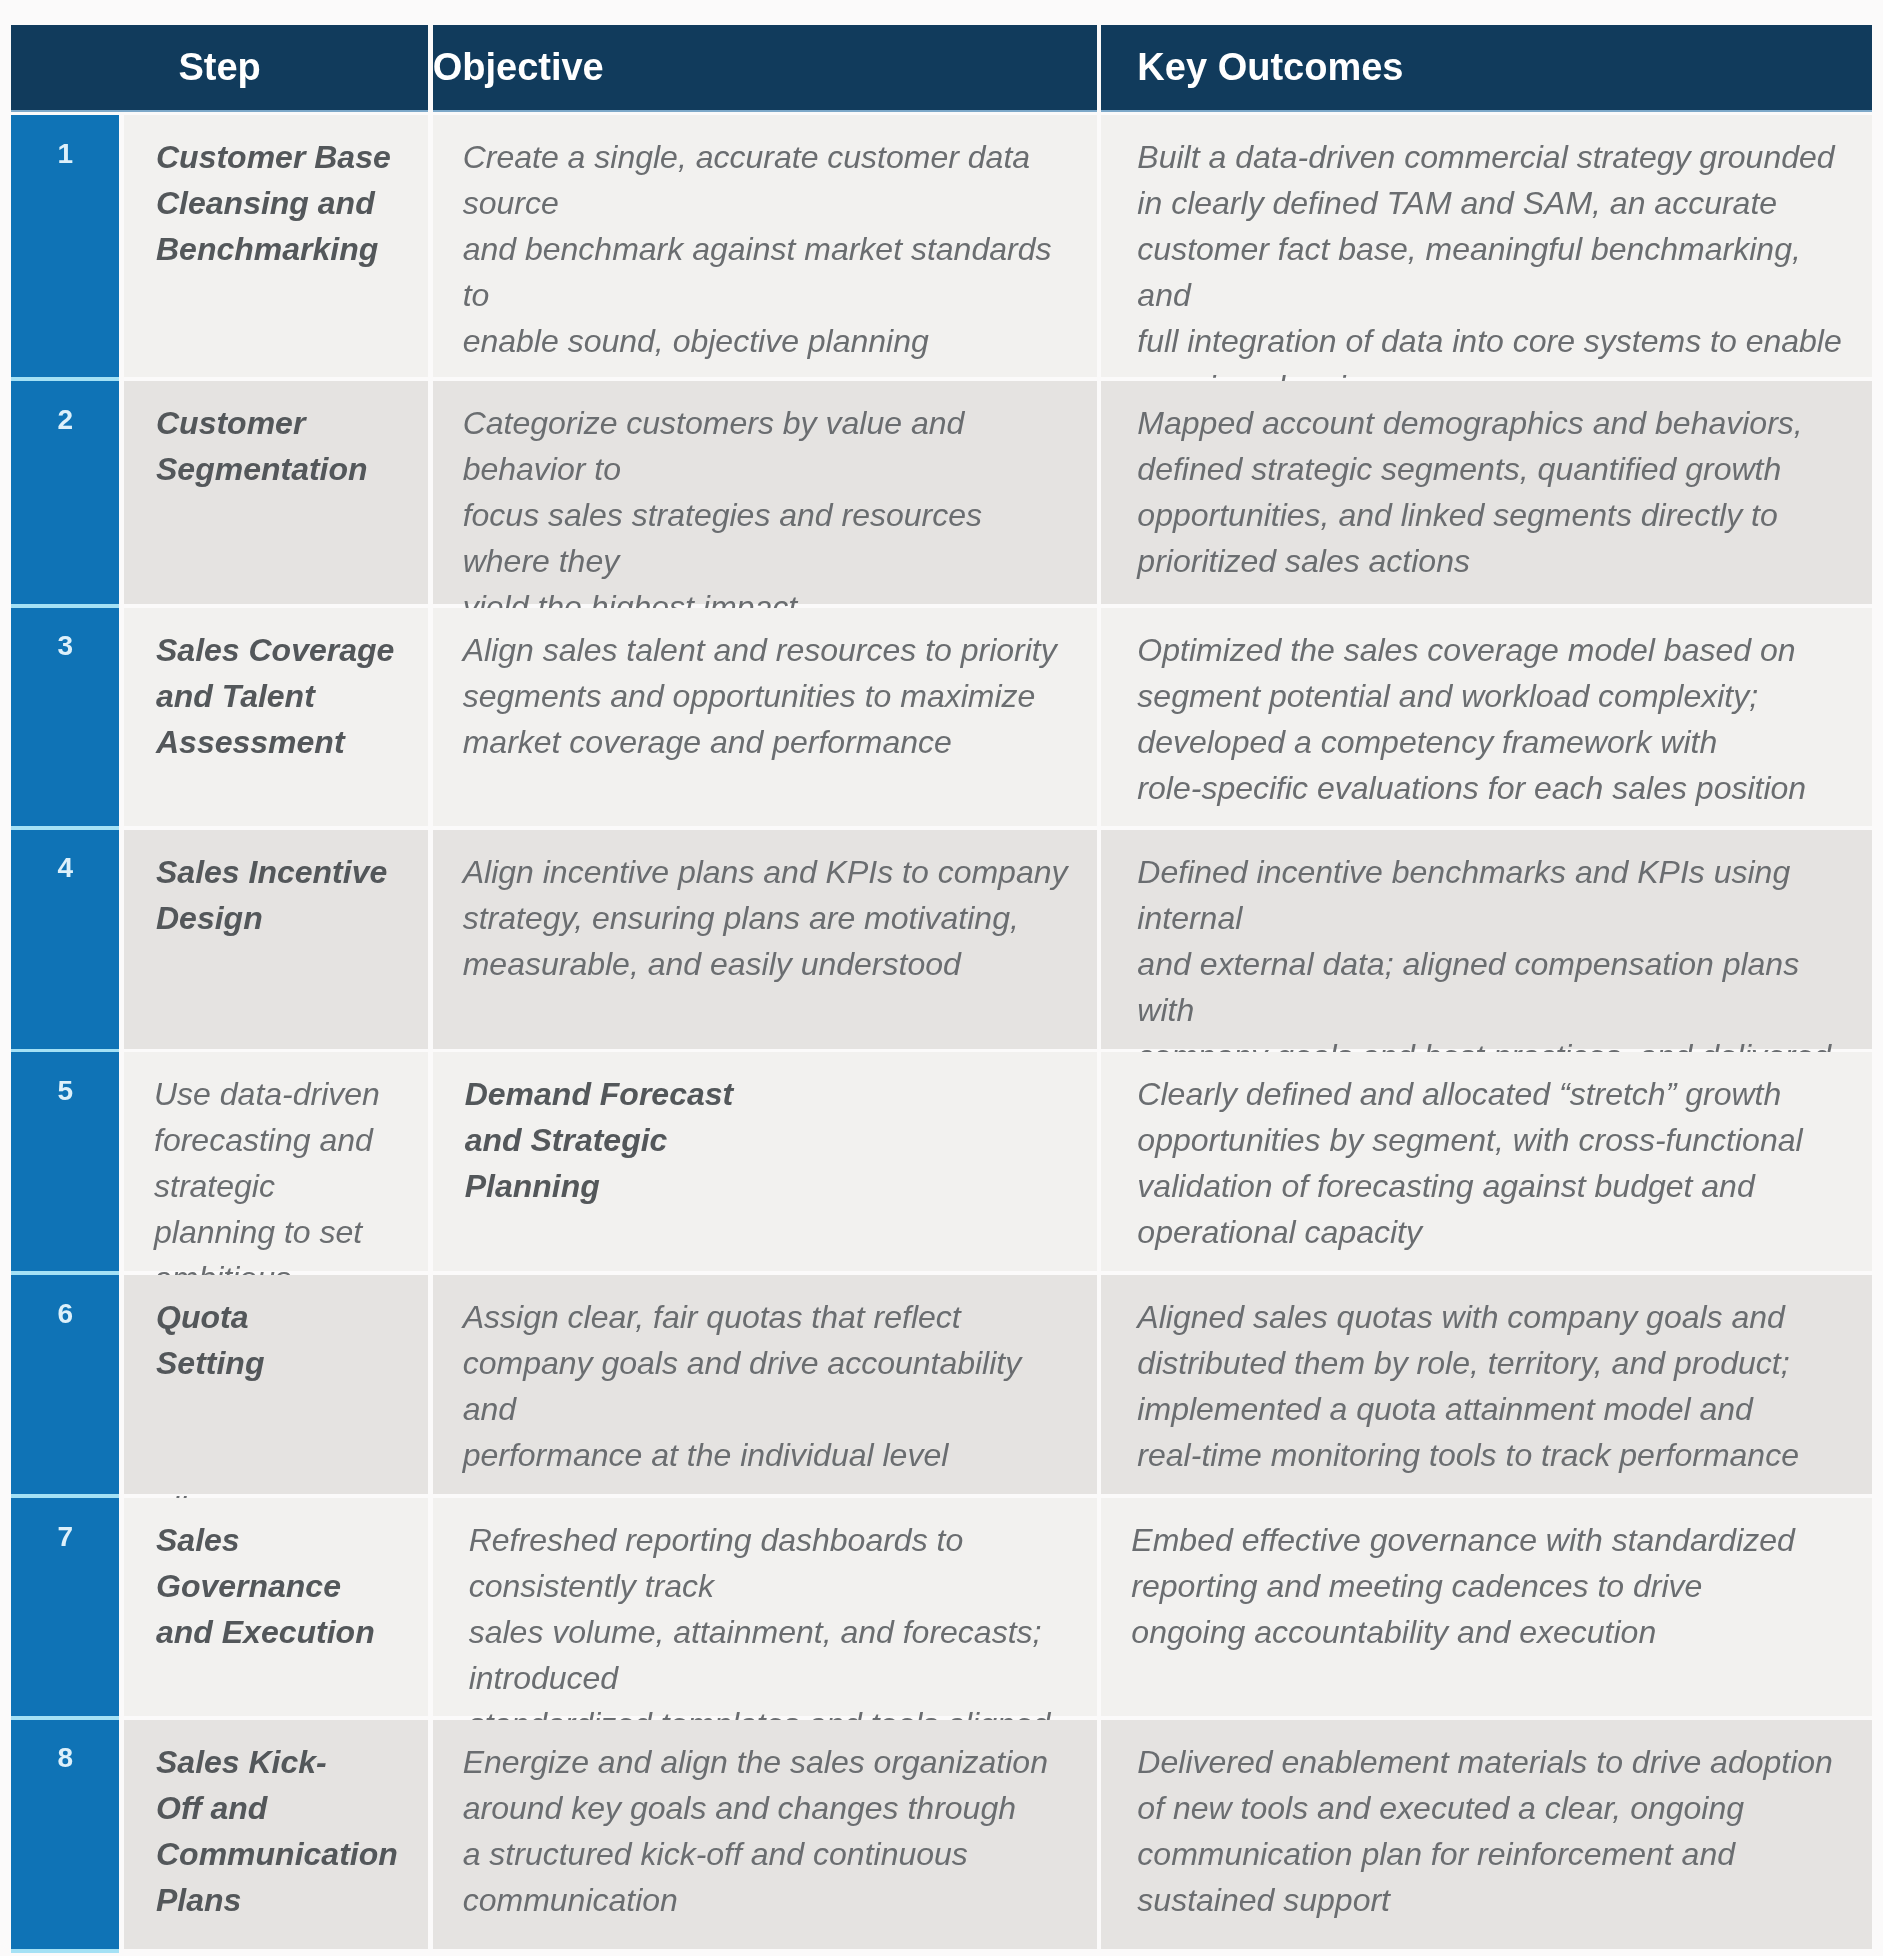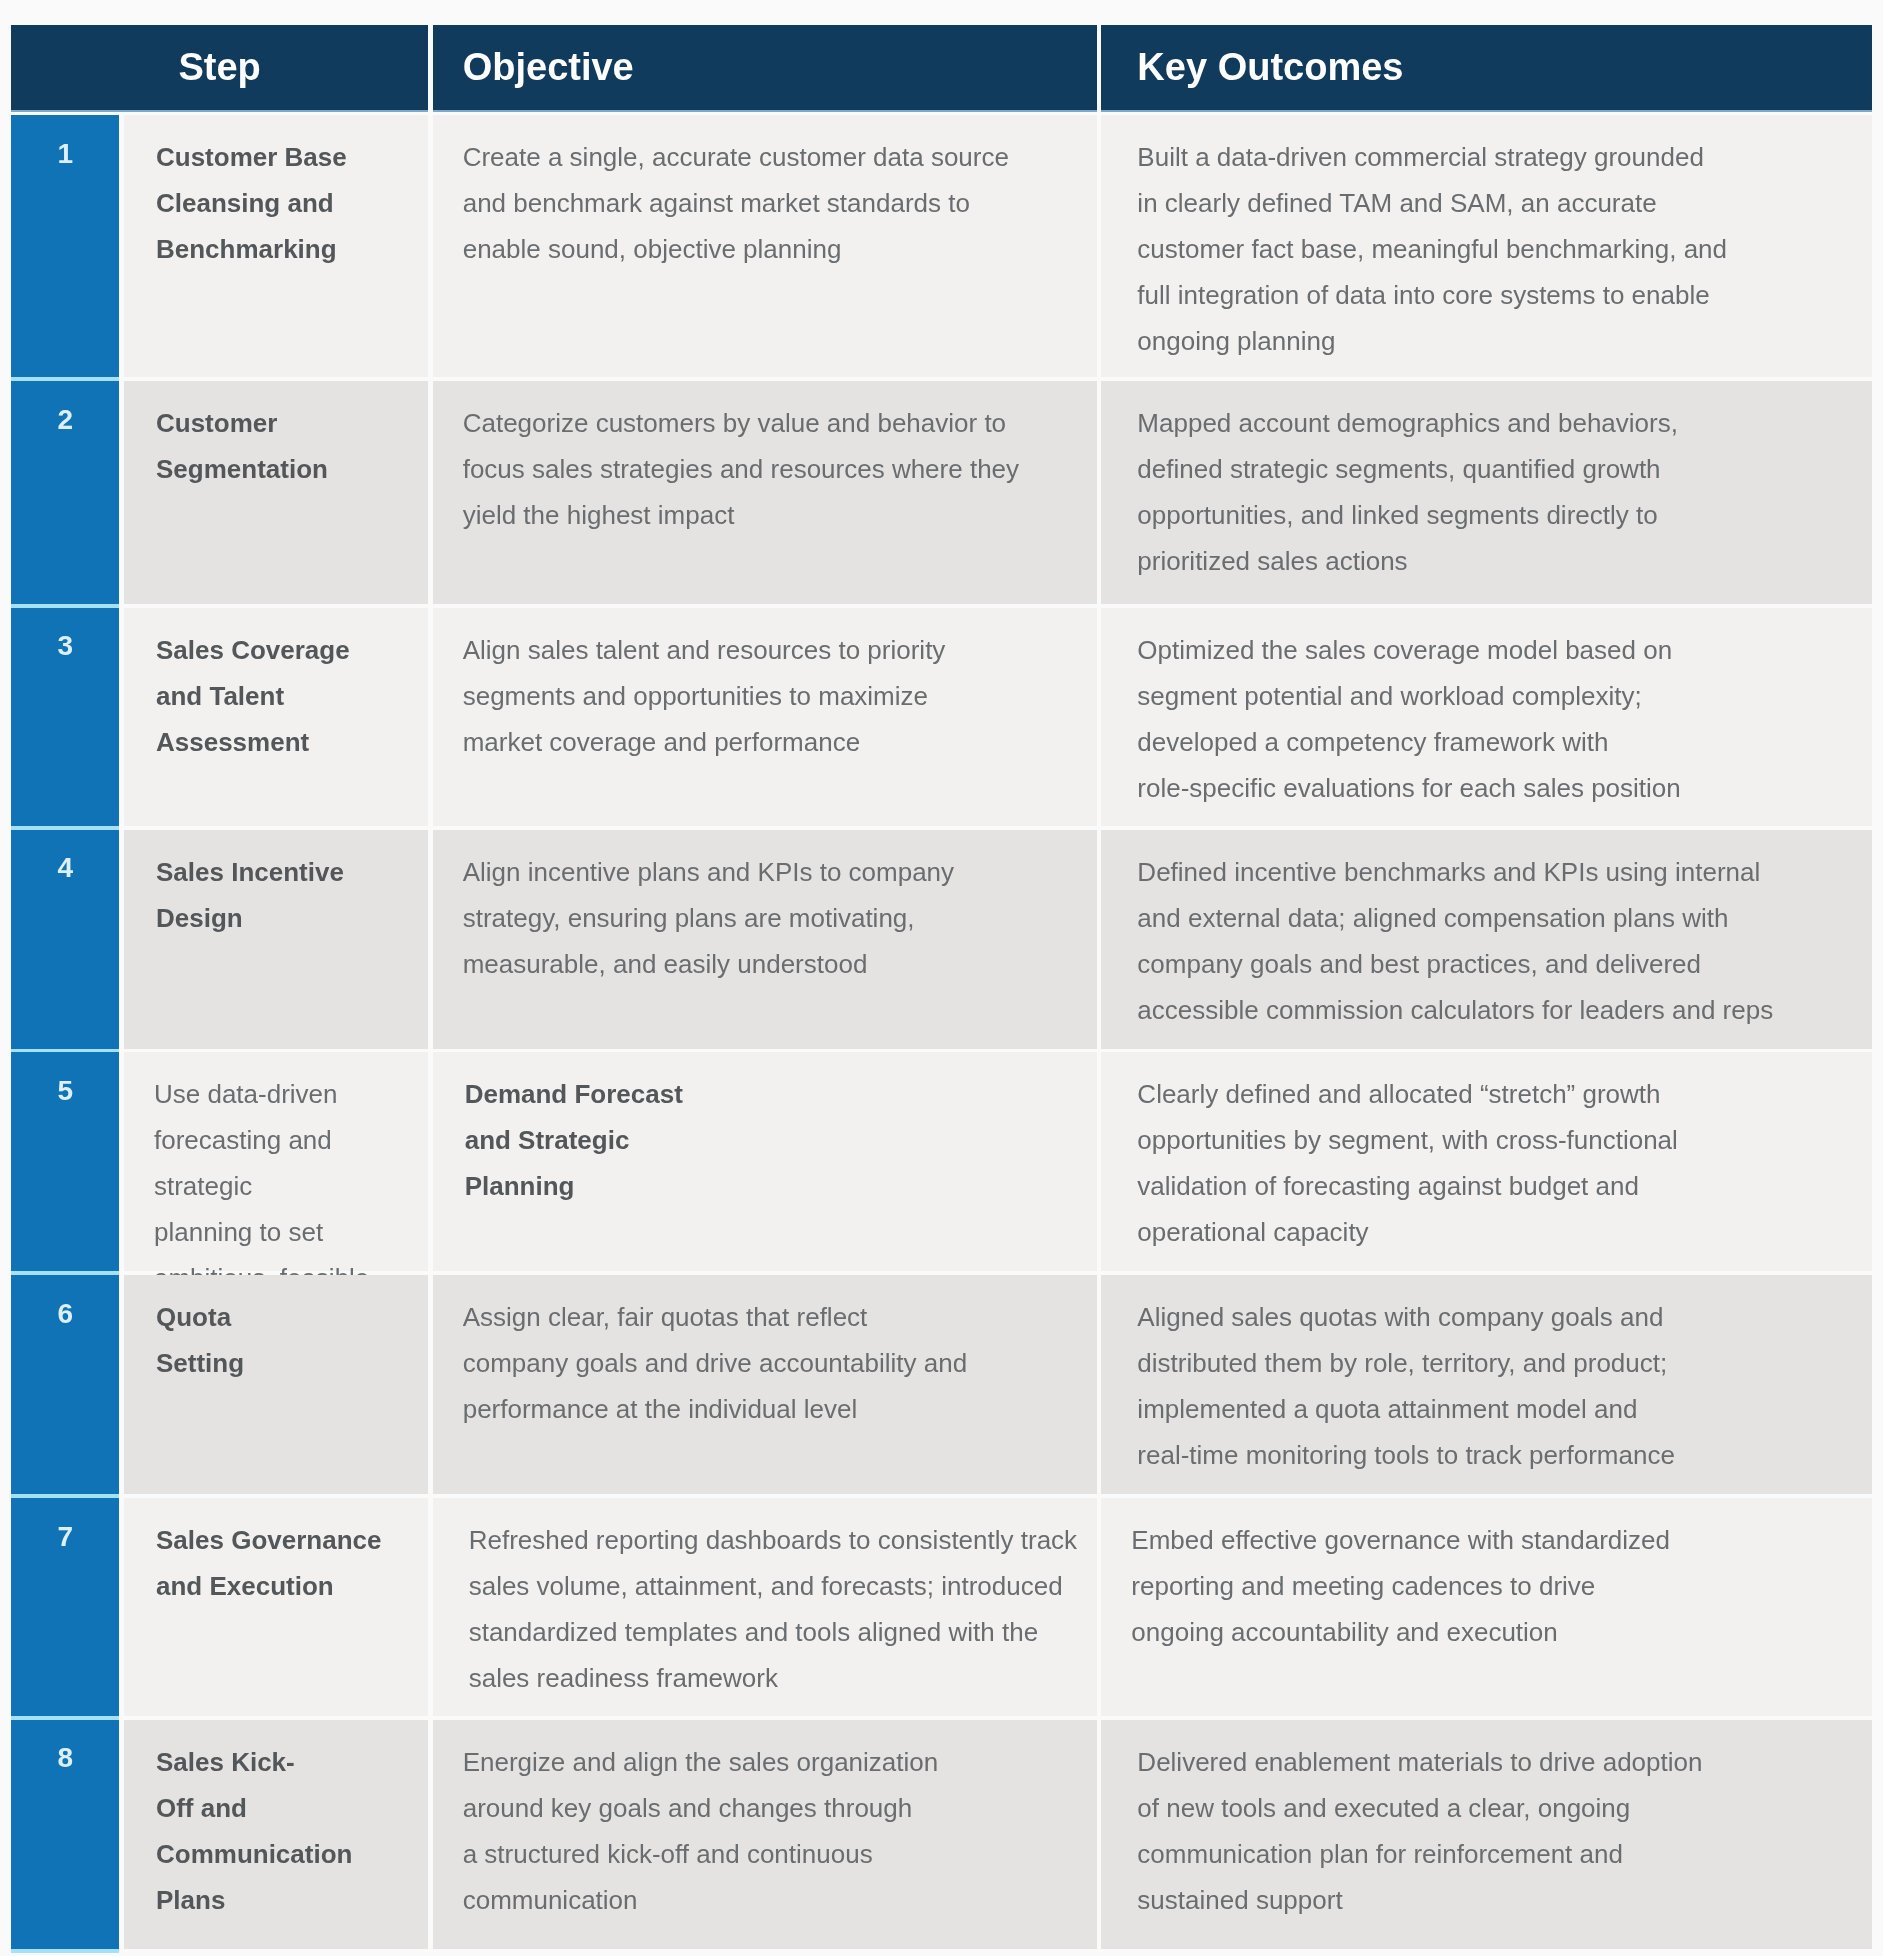--- a/index.html
+++ b/index.html
@@ -23,21 +23,21 @@
   .hcell{
     background:#113b5c;
     color:#ffffff;
     font-size:38px;
     font-weight:bold;
     display:flex;
     align-items:center;
     border-bottom:2.8px solid #7ea9c9;
   }
   .h-step{grid-column:1 / 3;justify-content:center;}
-  .h-obj{grid-column:3;padding-left:30px;}
+  .h-obj{grid-column:3;}
   .h-out{grid-column:4;padding-left:36px;}
   .num{
     position:relative;
     background:#0f73b6;
     color:#ddf0fa;
     font-size:28px;
     font-weight:bold;
     text-align:center;
     padding-top:22.6px;
     box-sizing:border-box;
@@ -46,24 +46,25 @@
     content:"";
     position:absolute;
     left:0;right:0;
     bottom:-3.8px;
     height:3.8px;
     background:#a4e1f5;
   }
   .cell{
     box-sizing:border-box;
     white-space:pre-line;
-    font-size:26px;
+    font-size:32px;
     line-height:46px;
     color:#6a6d70;
     padding:19px 19px 0 30px;
+    font-style:italic;
   }
   .name{
     font-weight:bold;
     color:#53575a;
     padding-left:32px;
   }
   .out{padding-left:36px;}
   .lt{background:#f2f1ef;}
   .dk{background:#e5e3e1;}
 </style>

